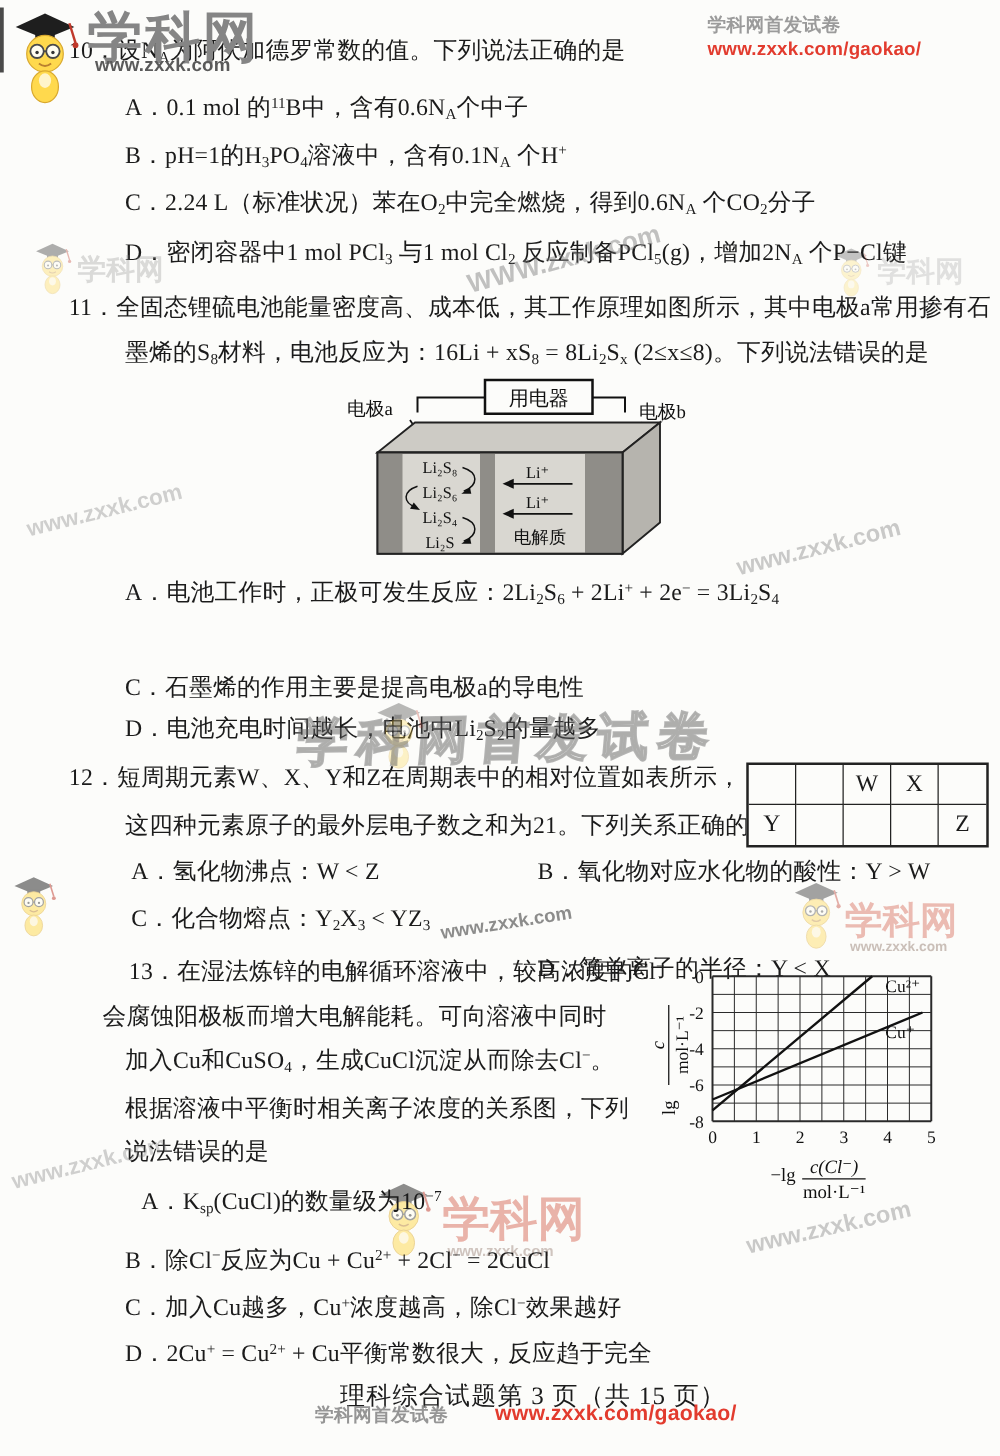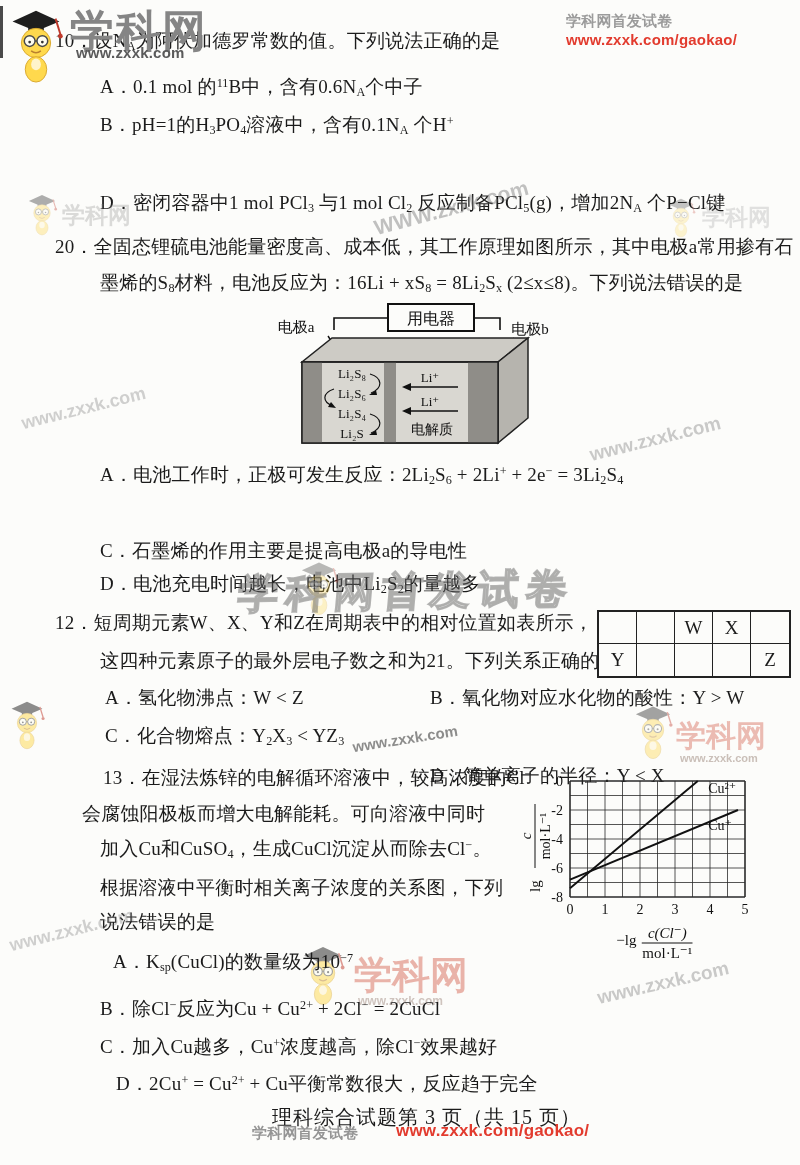--- a/index.html
+++ b/index.html
@@ -32,20 +32,21 @@
 </head>
 <body>
 
 <div class="page">
 
   <div class="scan-edge"></div>
 
   <div class="t" style="left:55px;top:30px;">10．设N<sub>A</sub>为阿伏加德罗常数的值。下列说法正确的是</div>
   <div class="t" style="left:100px;top:76px;">A．0.1 mol 的<sup>11</sup>B中，含有0.6N<sub>A</sub>个中子</div>
   <div class="t" style="left:100px;top:114px;">B．pH=1的H<sub>3</sub>PO<sub>4</sub>溶液中，含有0.1N<sub>A</sub> 个H<sup>+</sup></div>
+  <div class="t" style="left:100px;top:152px;">C．2.24 L（标准状况）苯在O<sub>2</sub>中完全燃烧，得到0.6N<sub>A</sub> 个CO<sub>2</sub>分子</div>
   <div class="t" style="left:100px;top:192px;">D．密闭容器中1 mol PCl<sub>3</sub> 与1 mol Cl<sub>2</sub> 反应制备PCl<sub>5</sub>(g)，增加2N<sub>A</sub> 个P−Cl键</div>
 
   <div class="mascot" style="left:4px;top:2px;width:64px;height:82px;"><svg viewBox="0 0 60 84" width="100%" height="100%" preserveAspectRatio="xMidYMid meet">
   <polygon points="6,20 30,9 54,20 30,30" fill="#1e1e1e"></polygon>
   <rect x="22" y="24" width="16" height="6" fill="#1e1e1e"></rect>
   <path d="M50,17 L55,33" stroke="#c0392b" stroke-width="2" fill="none"></path>
   <circle cx="55" cy="35" r="2.4" fill="#c0392b"></circle>
   <circle cx="30" cy="42" r="15" fill="#ffd94d" stroke="#d9a92f"></circle>
   <circle cx="23.5" cy="40" r="5.5" fill="#fffdf0" stroke="#4a4a4a" stroke-width="1.5"></circle>
   <circle cx="36.5" cy="40" r="5.5" fill="#fffdf0" stroke="#4a4a4a" stroke-width="1.5"></circle>
@@ -88,21 +89,21 @@
   <circle cx="36.5" cy="40" r="5.5" fill="#fffdf0" stroke="#4a4a4a" stroke-width="1.5"></circle>
   <line x1="29" y1="40" x2="31" y2="40" stroke="#4a4a4a" stroke-width="1.5"></line>
   <circle cx="23.5" cy="41" r="1.4" fill="#333"></circle>
   <circle cx="36.5" cy="41" r="1.4" fill="#333"></circle>
   <path d="M25,50 Q30,54 35,50" stroke="#b9812f" stroke-width="1.5" fill="none"></path>
   <ellipse cx="30" cy="69" rx="11" ry="13" fill="#ffd94d" stroke="#d9a92f"></ellipse>
   <ellipse cx="30" cy="64" rx="5" ry="6" fill="#fff" opacity="0.7"></ellipse>
 </svg></div>
   <div class="outline-cn" style="left:702px;top:202px;font-size:23px;opacity:.8;">学科网</div>
 
-  <div class="t" style="left:55px;top:236px;">20．全固态锂硫电池能量密度高、成本低，其工作原理如图所示，其中电极a常用掺有石</div>
+  <div class="t" style="left:55px;top:236px;">11．全固态锂硫电池能量密度高、成本低，其工作原理如图所示，其中电极a常用掺有石</div>
   <div class="t" style="left:100px;top:272px;">墨烯的S<sub>8</sub>材料，电池反应为：16Li + xS<sub>8</sub> = 8Li<sub>2</sub>S<sub>x</sub> (2≤x≤8)。下列说法错误的是</div>
 
   <div style="position:absolute;left:230px;top:300px;width:420px;height:165px;">
     <svg width="420" height="165" viewBox="0 0 420 165">
 
       <rect x="158" y="4" width="86" height="27" fill="#fcfcfa" stroke="#111" stroke-width="2"></rect>
       <text x="201" y="24" text-anchor="middle" font-size="16" fill="#111">用电器</text>
       <polyline points="158,18 104,18 104,30" fill="none" stroke="#111" stroke-width="1.6"></polyline>
       <polyline points="244,18 270,18 270,30" fill="none" stroke="#111" stroke-width="1.6"></polyline>
 
@@ -293,19 +294,19 @@
   <ellipse cx="30" cy="69" rx="11" ry="13" fill="#ffd94d" stroke="#d9a92f"></ellipse>
   <ellipse cx="30" cy="64" rx="5" ry="6" fill="#fff" opacity="0.7"></ellipse>
 </svg></div>
   <div class="redmark" style="left:354px;top:950px;font-size:38px;color:rgba(210,90,70,.45);">学科网</div>
   <div class="redmark" style="left:358px;top:994px;font-size:12px;color:rgba(170,150,140,.55);">www.zxxk.com</div>
   <div class="wm" style="left:596px;top:972px;font-size:19px;transform:rotate(-13deg);opacity:.8;">www.zxxk.com</div>
 
   <div class="t" style="left:100px;top:951px;margin-left:13px;">A．K<sub>sp</sub>(CuCl)的数量级为10<sup>−7</sup></div>
   <div class="t" style="left:100px;top:998px;">B．除Cl<sup>−</sup>反应为Cu + Cu<sup>2+</sup> + 2Cl<sup>−</sup> = 2CuCl</div>
   <div class="t" style="left:100px;top:1036px;">C．加入Cu越多，Cu<sup>+</sup>浓度越高，除Cl<sup>−</sup>效果越好</div>
-  <div class="t" style="left:116px;top:1073px;">D．2Cu<sup>+</sup> = Cu<sup>2+</sup> + Cu平衡常数很大，反应趋于完全</div>
+  <div class="t" style="left:100px;top:1073px;">D．2Cu<sup>+</sup> = Cu<sup>2+</sup> + Cu平衡常数很大，反应趋于完全</div>
 
   <div class="t" style="left:272px;top:1106px;font-size:20px;letter-spacing:1px;">理科综合试题第 3 页（共 15 页）</div>
   <div class="t sans" style="left:252px;top:1124px;font-size:15px;font-weight:bold;color:rgba(130,130,130,.85);">学科网首发试卷</div>
   <div class="t sans" style="left:396px;top:1121px;font-size:17px;font-weight:bold;color:#e23b2e;">www.zxxk.com/gaokao/</div>
 
 </div>
 
 </body></html>

